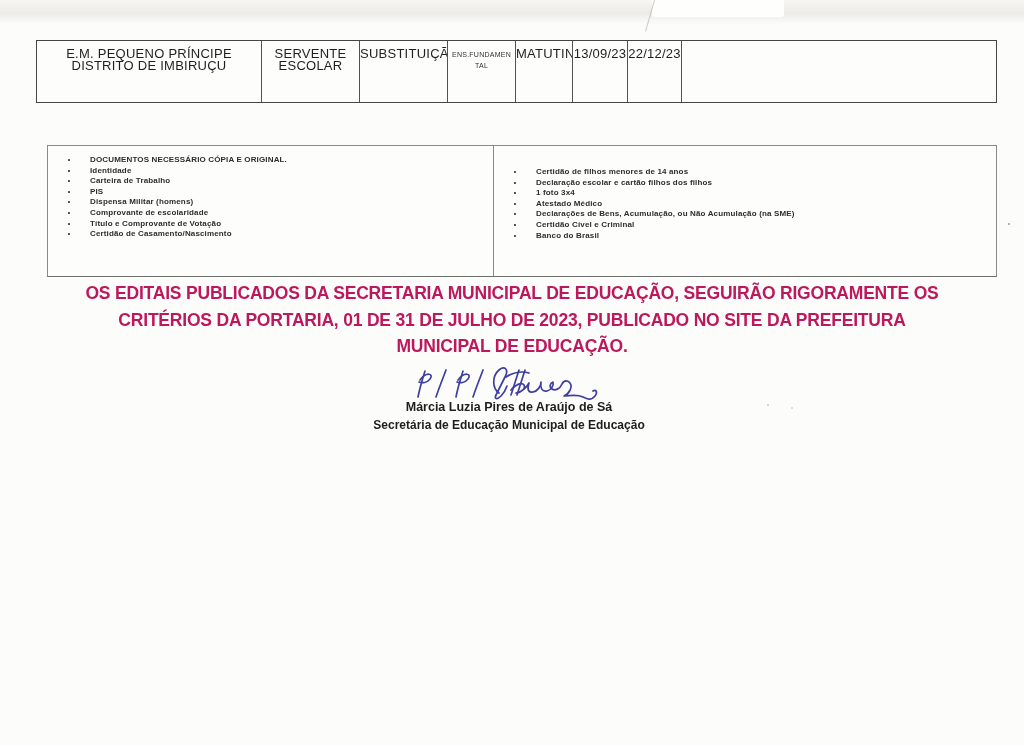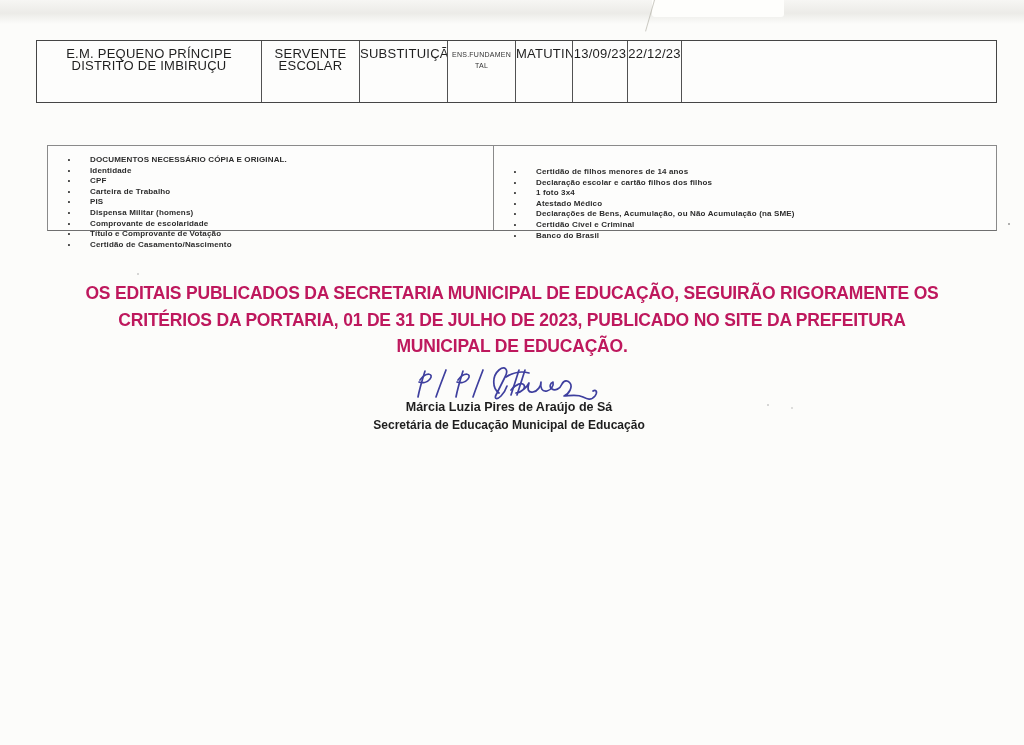--- a/index.html
+++ b/index.html
@@ -50,21 +50,21 @@
   .c-position { width:98px; }
   .c-contract { width:88px; }
   .c-level { width:68px; font-size:7px; line-height:11px; padding-top:8px; color:#333; }
   .c-shift { width:57px; }
   .c-date1 { width:55px; }
   .c-date2 { width:54px; }
   .c-blank { flex:1; }
 
   
   .docs-box {
-    position:absolute; left:47px; top:145px; width:950px; height:86px;
+    position:absolute; left:47px; top:145px; width:950px; height:132px;
     border:1px solid #8a8a8a;
     border-bottom-color:#6f6f6f;
     display:flex;
     background:#fdfdfc;
   }
   .docs-col { padding:9px 4px 0 16px; }
   .docs-col.left  { width:446px; border-right:1px solid #8a8a8a; }
   .docs-col.right { flex:1; padding-top:21px; }
   .doc-item {
     display:flex; align-items:baseline;
@@ -137,24 +137,20 @@
       <div class="doc-item">
         <span class="doc-bullet">•</span>
         <span>DOCUMENTOS NECESSÁRIO CÓPIA E ORIGINAL.</span>
       </div>
 
       <div class="doc-item">
         <span class="doc-bullet">•</span>
         <span>Identidade</span>
       </div>
 
-      <div class="doc-item">
-        <span class="doc-bullet">•</span>
-        <span>CPF</span>
-      </div>
 
       <div class="doc-item">
         <span class="doc-bullet">•</span>
         <span>Carteira de Trabalho</span>
       </div>
 
       <div class="doc-item">
         <span class="doc-bullet">•</span>
         <span>PIS</span>
       </div>

